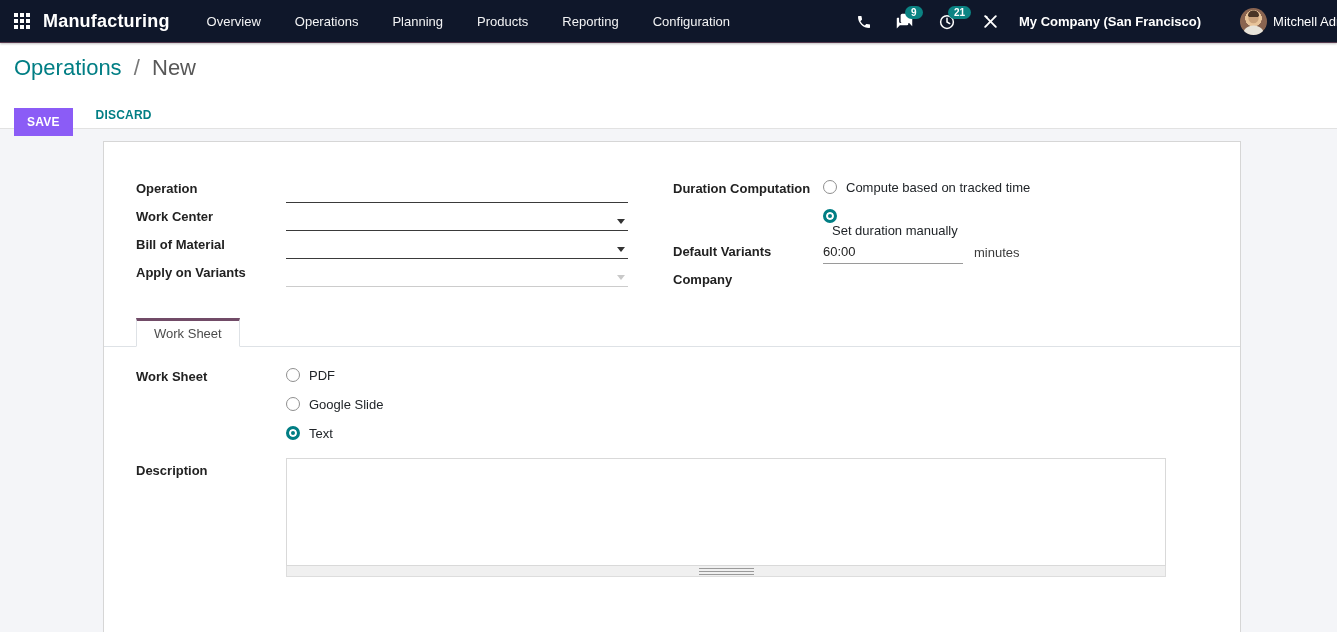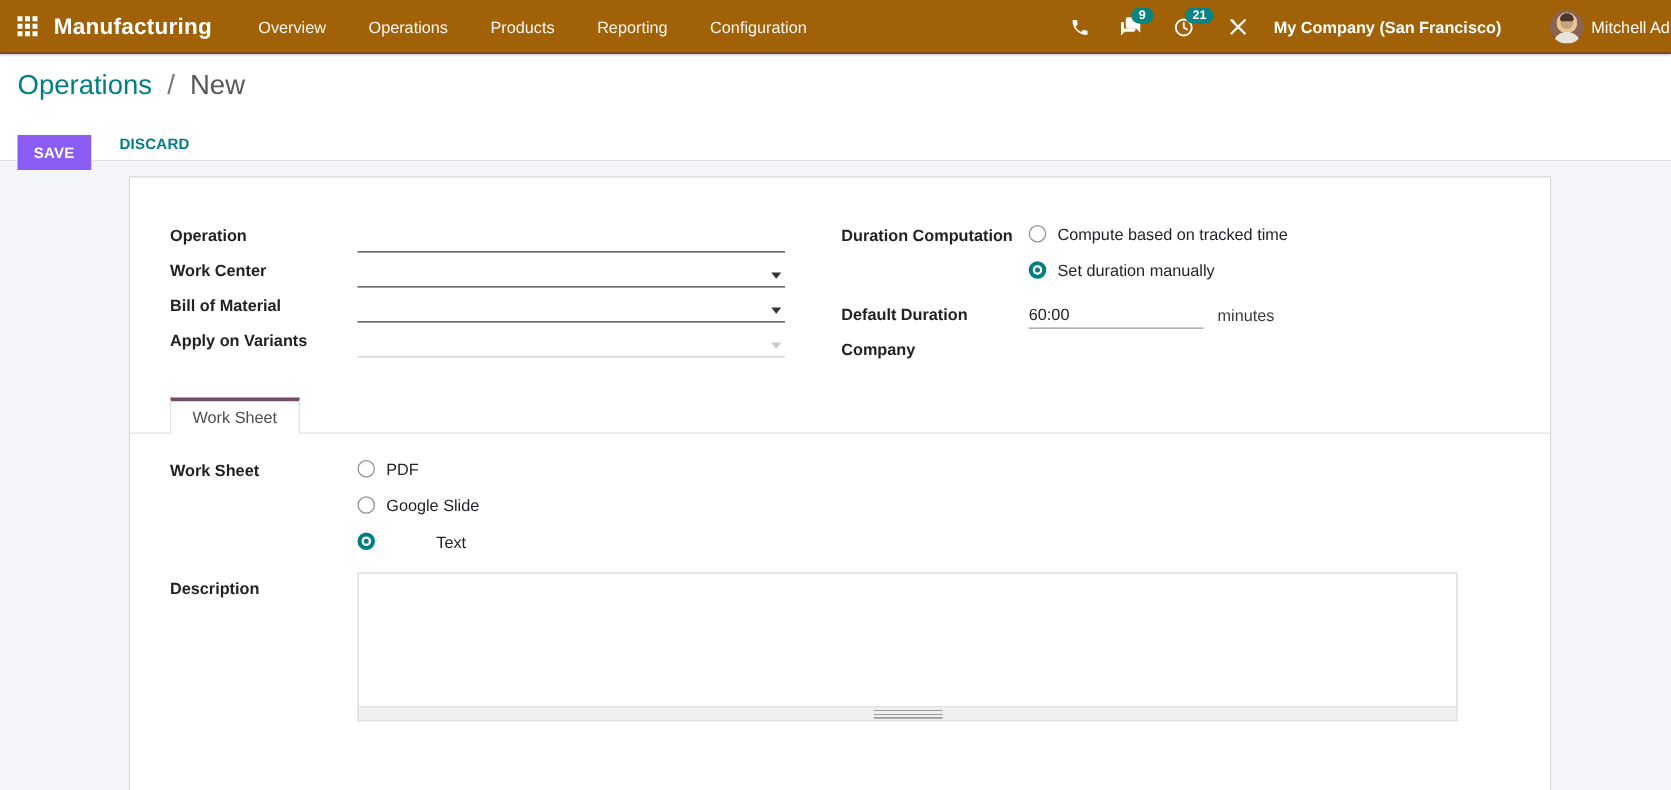--- a/index.html
+++ b/index.html
@@ -1,20 +1,20 @@
 <!DOCTYPE html>
 <html><head>
 <meta charset="utf-8">
 <style>
   * { margin:0; padding:0; box-sizing:border-box; }
   html,body { width:1337px; height:632px; overflow:hidden; background:#fff;
               font-family:"Liberation Sans", sans-serif; }
 
   
-  .navbar { position:relative; width:1337px; height:43px; background:#a16207;
+  .navbar { position:relative; width:1337px; height:43px; background:#0f172a;
             display:flex; align-items:center; color:#fff; white-space:nowrap;
             border-bottom:1px solid #553a4e; box-shadow:0 1px 2px rgba(0,0,0,.25); z-index:5; }
   .apps-btn { margin-left:14px; display:flex; align-items:center; cursor:pointer; }
   .grid-icon { display:grid; grid-template-columns:repeat(3,4px); grid-gap:2px; }
   .grid-icon span { width:4px; height:4px; background:#fff; }
   .brand { font-size:18px; font-weight:bold; margin-left:13px; margin-right:20px; letter-spacing:.2px; }
   .menu { display:flex; height:100%; align-items:center; }
   .menu-item { font-size:13px; padding:0 17px; height:100%; display:flex; align-items:center;
                color:rgba(255,255,255,.95); cursor:pointer; }
   .nav-right { position:absolute; left:856px; top:0; height:43px; display:flex; align-items:center; }
@@ -94,20 +94,21 @@
         <span></span>
         <span></span>
         <span></span>
         <span></span>
     </div>
   </div>
   <div class="brand">Manufacturing</div>
   <div class="menu">
     <div class="menu-item">Overview</div>
     <div class="menu-item">Operations</div>
+    <div class="menu-item">Planning</div>
     <div class="menu-item">Products</div>
     <div class="menu-item">Reporting</div>
     <div class="menu-item">Configuration</div>
   </div>
 
   <div class="nav-right">
     <div class="nav-icon" style="margin-right:23px;">
       <svg width="16" height="16" viewBox="0 0 24 24" fill="#fff">
           <path d="M6.62 10.79c1.44 2.83 3.76 5.14 6.59 6.59l2.2-2.21c.27-.27.67-.36 1.02-.24 1.12.37 2.33.57 3.57.57.55 0 1 .45 1 1V20c0 .55-.45 1-1 1-9.39 0-17-7.61-17-17 0-.55.45-1 1-1h3.5c.55 0 1 .45 1 1 0 1.25.2 2.45.57 3.57.11.35.03.74-.25 1.02l-2.2 2.2z"></path>
         </svg>
@@ -181,26 +182,26 @@
     <div class="fld-ctl" style="left:182px; top:123px; width:342px;">
       <input class="line-input muted" type="text" value="" style="">
       <span class="caret muted"></span>
     </div>
 
     <div class="fld-label" style="left:569px; top:39px;">Duration Computation</div>
     <div class="fld-ctl radio-row" style="left:719px; top:38px;">
       <span class="radio"></span>
       <span class="radio-label">Compute based on tracked time</span>
     </div>
-    <div class="fld-ctl radio-row" style="left:719px; top:67px;">
+    <div class="fld-ctl radio-row" style="left:719px; top:67px;flex-direction:column;">
       <span class="radio checked"></span>
       <span class="radio-label">Set duration manually</span>
     </div>
 
-    <div class="fld-label" style="left:569px; top:102px;">Default Duration</div>
+    <div class="fld-label" style="left:569px; top:102px;">Default Variants</div>
     <div class="fld-ctl" style="left:719px; top:100px; width:140px;">
       <input class="line-input" style="border-bottom-color: rgb(154, 154, 154);" type="text" value="60:00">
     </div>
     <span class="fld-ctl unit-text" style="left:870px; top:103px;">minutes</span>
 
     <div class="fld-label" style="left:569px; top:130px;">Company</div>
 
     <div class="tabbar">
       <div class="tab active">
         <span>Work Sheet</span>
@@ -210,21 +211,21 @@
     <div class="fld-label" style="left:32px; top:227px;">Work Sheet</div>
 
     <div class="fld-ctl radio-row" style="left:182px; top:226px;">
       <span class="radio"></span>
       <span class="radio-label">PDF</span>
     </div>
     <div class="fld-ctl radio-row" style="left:182px; top:255px;">
       <span class="radio"></span>
       <span class="radio-label">Google Slide</span>
     </div>
-    <div class="fld-ctl radio-row" style="left:182px; top:284px;gap:40px;">
+    <div class="fld-ctl radio-row" style="left:182px; top:284px;">
       <span class="radio checked"></span>
       <span class="radio-label">Text</span>
     </div>
 
     <div class="fld-label" style="left:32px; top:321px;">Description</div>
     <textarea class="desc-box" style=""></textarea>
     <div class="resize-bar">
       <div class="grip"></div>
     </div>
 

